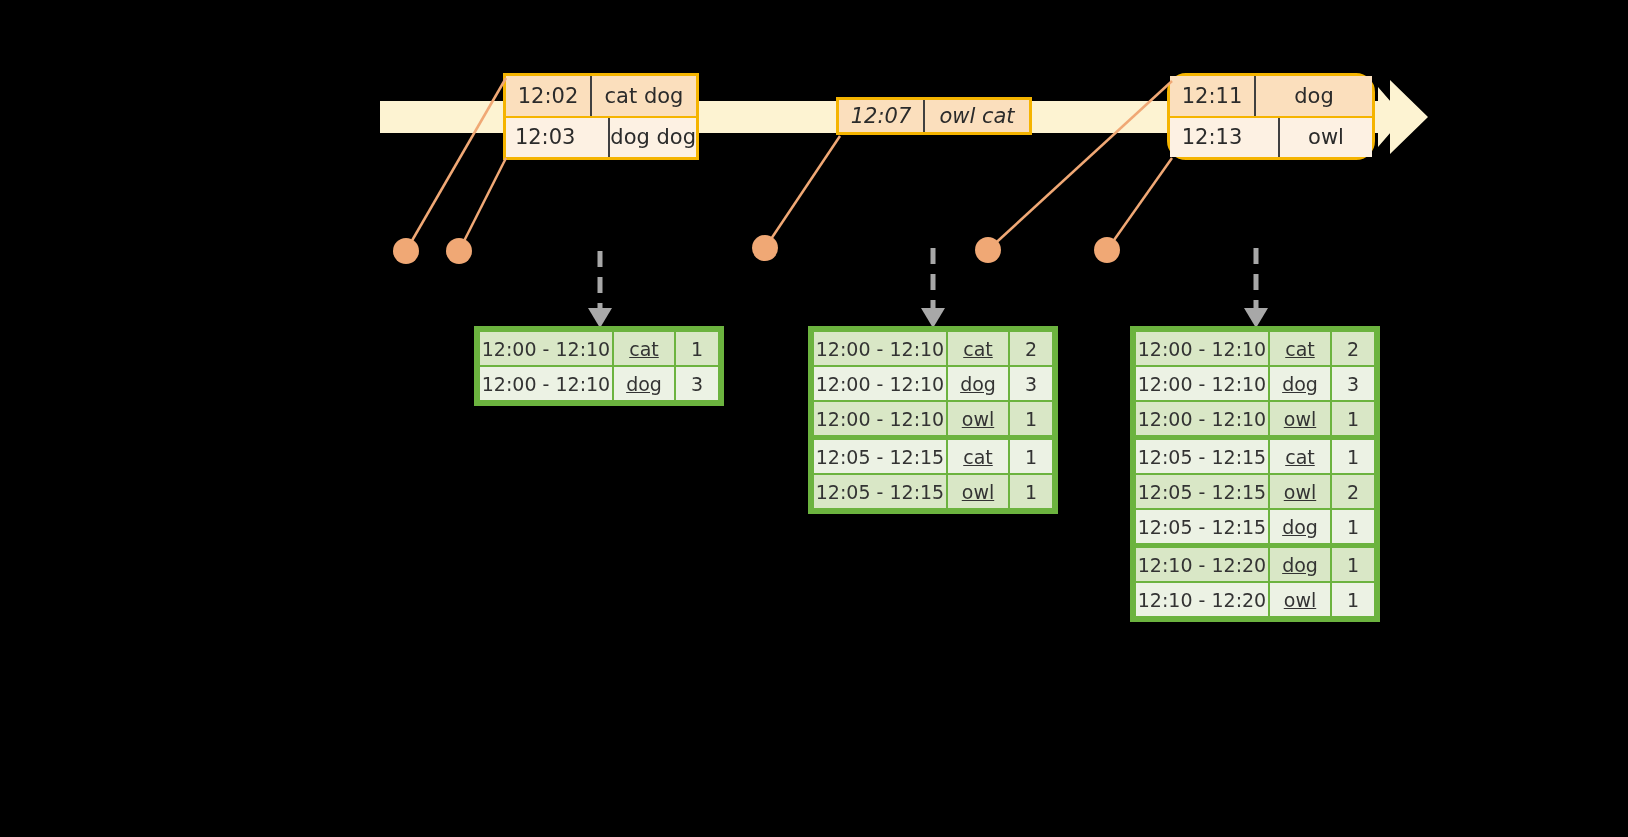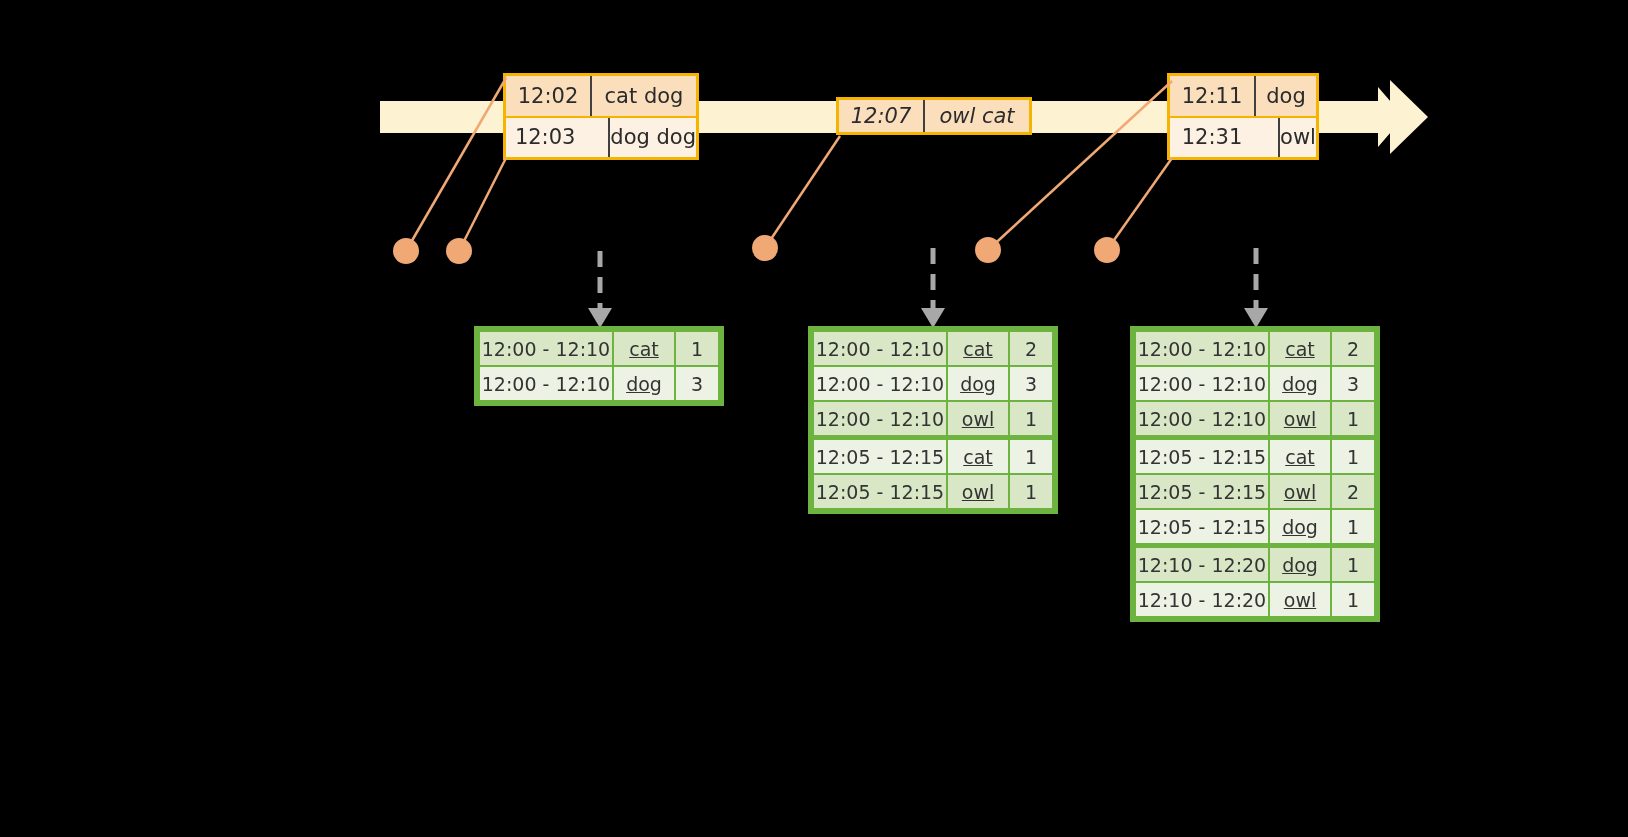--- a/index.html
+++ b/index.html
@@ -130,27 +130,27 @@
     </div>
   </div>
 
   <div class="event-box" id="evbox-2" style="left:836px; top:81px; width:196px; height:38px;font-style:italic;">
     <div class="event-row shade-a">
       <div class="ev-time">12:07</div>
       <div class="ev-words">owl cat</div>
     </div>
   </div>
 
-  <div class="event-box" id="evbox-3" style="left:1167px; top:57px; width:152px; height:87px;">
+  <div class="event-box" id="evbox-3" style="left:1167px; top:57px; width:208px; height:87px;border-radius:19px;">
     <div class="event-row shade-a">
       <div class="ev-time">12:11</div>
       <div class="ev-words">dog</div>
     </div>
     <div class="event-row shade-b">
-      <div class="ev-time">12:31</div>
+      <div class="ev-time">12:13</div>
       <div class="ev-words">owl</div>
     </div>
   </div>
 
   <svg class="layer" viewBox="0 0 1628 837">
     <g stroke="#f0a875" stroke-width="2.5" fill="none">
       <line x1="406" y1="235" x2="506" y2="62"></line>
       <line x1="459" y1="235" x2="506" y2="142"></line>
       <line x1="765" y1="232" x2="840" y2="120"></line>
       <line x1="988" y1="234" x2="1172" y2="65"></line>

